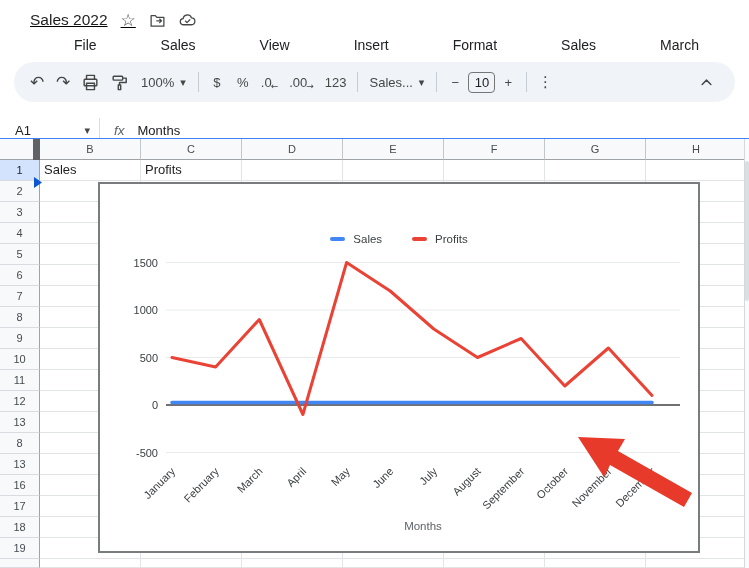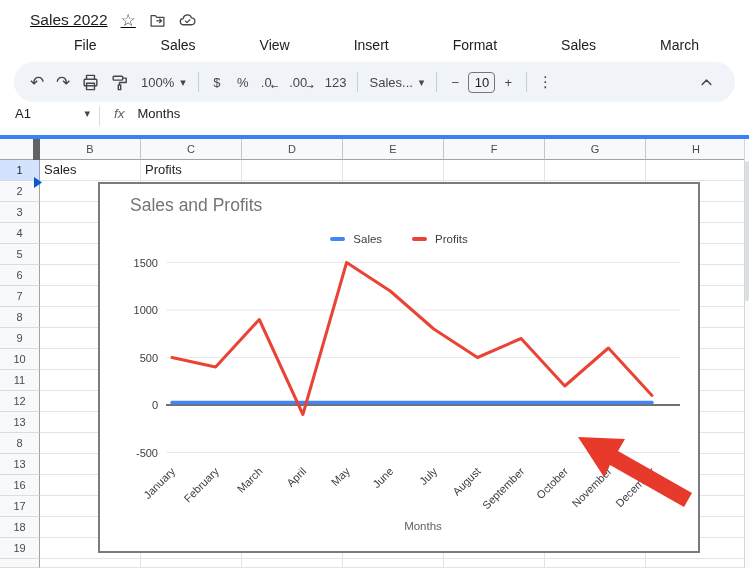--- a/index.html
+++ b/index.html
@@ -37,21 +37,21 @@
   .tbtn svg { width:19px; height:19px; display:block; }
   .tsep { width:1px; height:20px; background:#c6cdd5; margin:0 5px; }
   .big-glyph { font-size:17px; }
   .mini-arrow { font-size:9px; position:relative; top:4px; left:-1px; }
   .dd { display:flex; align-items:center; gap:6px; padding:0 7px; }
   .size-box { width:27px; height:21px; border:1px solid #747775; border-radius:4px;
               display:flex; align-items:center; justify-content:center; font-size:13px; color:#202124; }
   .collapse-btn { margin-left:auto; }
 
   
-  .formula-bar { height:33px; display:flex; align-items:flex-start; border-bottom:4px solid #3b82f6; }
+  .formula-bar { height:33px; display:flex; align-items:flex-end; border-bottom:1px solid #3b82f6; }
   .name-box { width:99px; display:flex; align-items:center; justify-content:space-between;
               padding:0 9px 0 15px; font-size:13px; color:#202124; }
   .fbar-sep { width:1px; height:20px; background:#dadce0; }
   .fx { font-style:italic; color:#5f6368; font-size:13.5px; margin:0 13px 0 14px; }
   .formula-text { font-size:13px; color:#202124; }
 
   
   .grid { position:relative; }
   .grid-header { display:flex; height:21px; }
   .corner { width:40px; background:#f8f9fa; border-right:1px solid #9ea3a8; border-bottom:1px solid #9ea3a8; }
@@ -455,21 +455,20 @@
         <text transform="translate(381.48,288) rotate(-45)" text-anchor="end" font-size="11" fill="#3c4043">August</text>
         <text transform="translate(425.12,288) rotate(-45)" text-anchor="end" font-size="11" fill="#3c4043">September</text>
         <text transform="translate(468.76,288) rotate(-45)" text-anchor="end" font-size="11" fill="#3c4043">October</text>
         <text transform="translate(512.4,288) rotate(-45)" text-anchor="end" font-size="11" fill="#3c4043">November</text>
         <text transform="translate(556.04,288) rotate(-45)" text-anchor="end" font-size="11" fill="#3c4043">December</text>
         <text x="323" y="346" text-anchor="middle" font-size="11.5" fill="#5f6368">Months</text>
         <polyline points="72.0,218.6 115.6,218.6 159.3,218.6 202.9,218.6 246.6,218.6 290.2,218.6 333.8,218.6 377.5,218.6 421.1,218.6 464.8,218.6 508.4,218.6 552.0,218.6" fill="none" stroke="#4285f4" stroke-width="3.5" stroke-linejoin="round" stroke-linecap="round"></polyline>
         <polyline points="72.0,173.5 115.6,183.0 159.3,135.5 202.9,230.5 246.6,78.5 290.2,107.0 333.8,145.0 377.5,173.5 421.1,154.5 464.8,202.0 508.4,164.0 552.0,211.5" fill="none" stroke="#ea4335" stroke-width="3" stroke-linejoin="round" stroke-linecap="round"></polyline>
         <polygon points="478,253 525,255 518,267 592,309 584,323 510,281 504,293" fill="#e83a2b"></polygon>
       </svg>
-    <div class="chart-title">Sales and Profits</div>
     <div class="chart-legend">
       <span class="legend-item">
         <span class="legend-dash" style="background: rgb(66, 133, 244);"></span>
         <span>Sales</span>
       </span>
       <span class="legend-item">
         <span class="legend-dash" style="background: rgb(234, 67, 53);"></span>
         <span>Profits</span>
       </span>
     </div>

